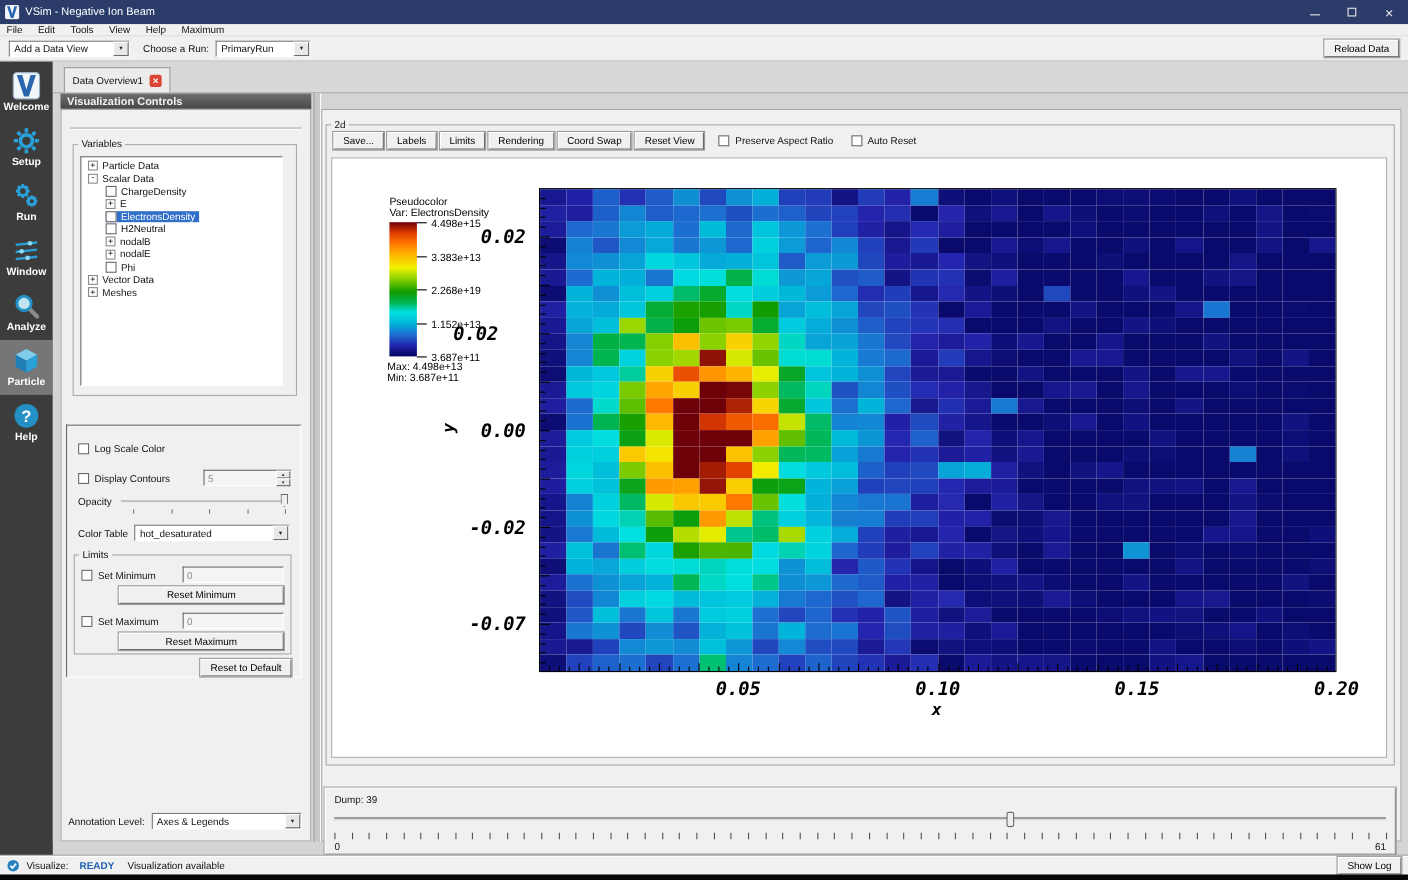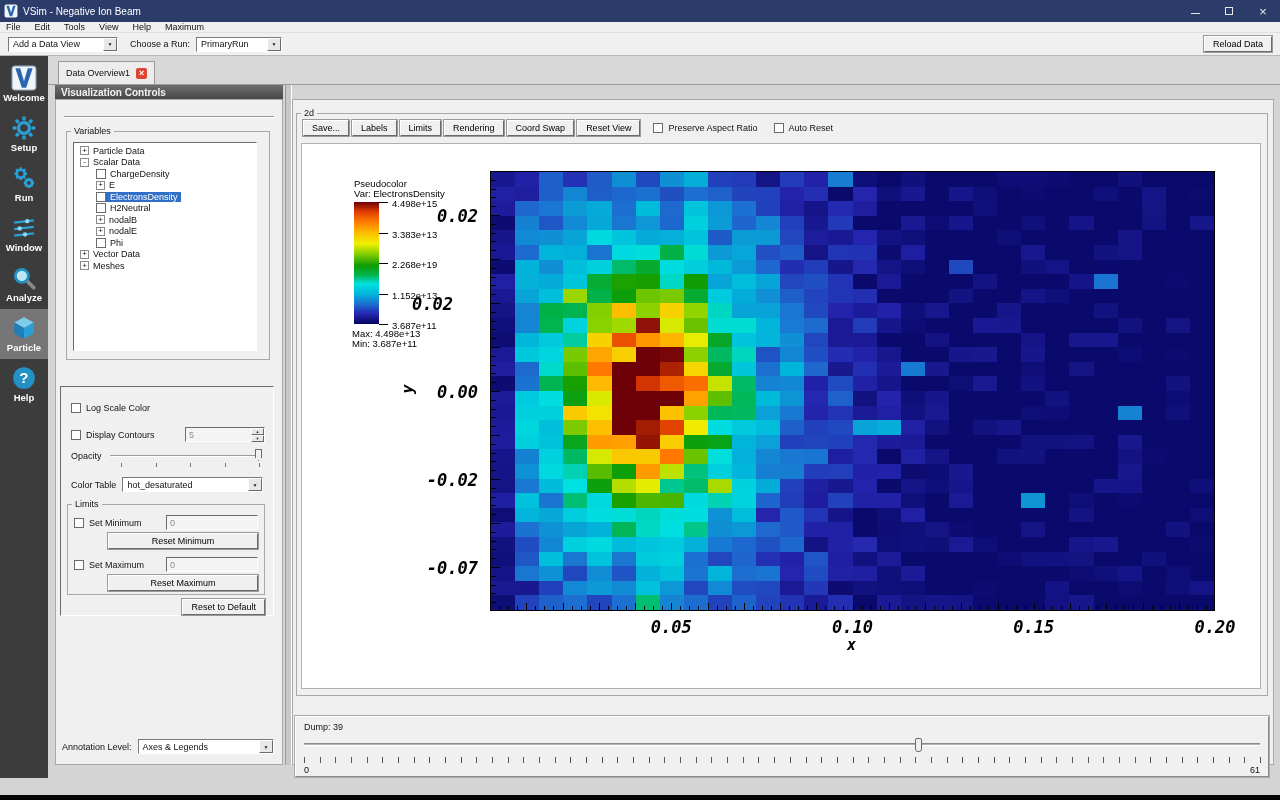--- a/index.html
+++ b/index.html
@@ -1536,14 +1536,26 @@
               <div class="dtick" style="top: 40px; left: calc(100% - 8px);"></div>
             </div>
           <div style="position:absolute;left:8px;top:48px;">0</div>
           <div style="position:absolute;right:8px;top:48px;">61</div>
         </div>
 
       </div>
     </div>
   </div>
 
+  <div class="statusbar">
+    <span style="width:12px;height:12px;margin-right:6px;">
+      <svg viewBox="0 0 16 16" width="12" height="12">
+          <circle cx="8" cy="8" r="7" fill="#2680c2"></circle>
+          <path d="M4.5 8.2 L7 10.7 L11.5 5.5" stroke="#fff" stroke-width="2" fill="none"></path>
+        </svg>
+    </span>
+    <span>Visualize:</span>
+    <span style="margin-left:10px;font-weight:bold;color:#1d5fae;">READY</span>
+    <span style="margin-left:12px;">Visualization available</span>
+    <button class="btn" style="margin-left:auto;">Show Log</button>
+  </div>
   <div class="blackstrip"></div>
 </div>
 
 </body></html>

